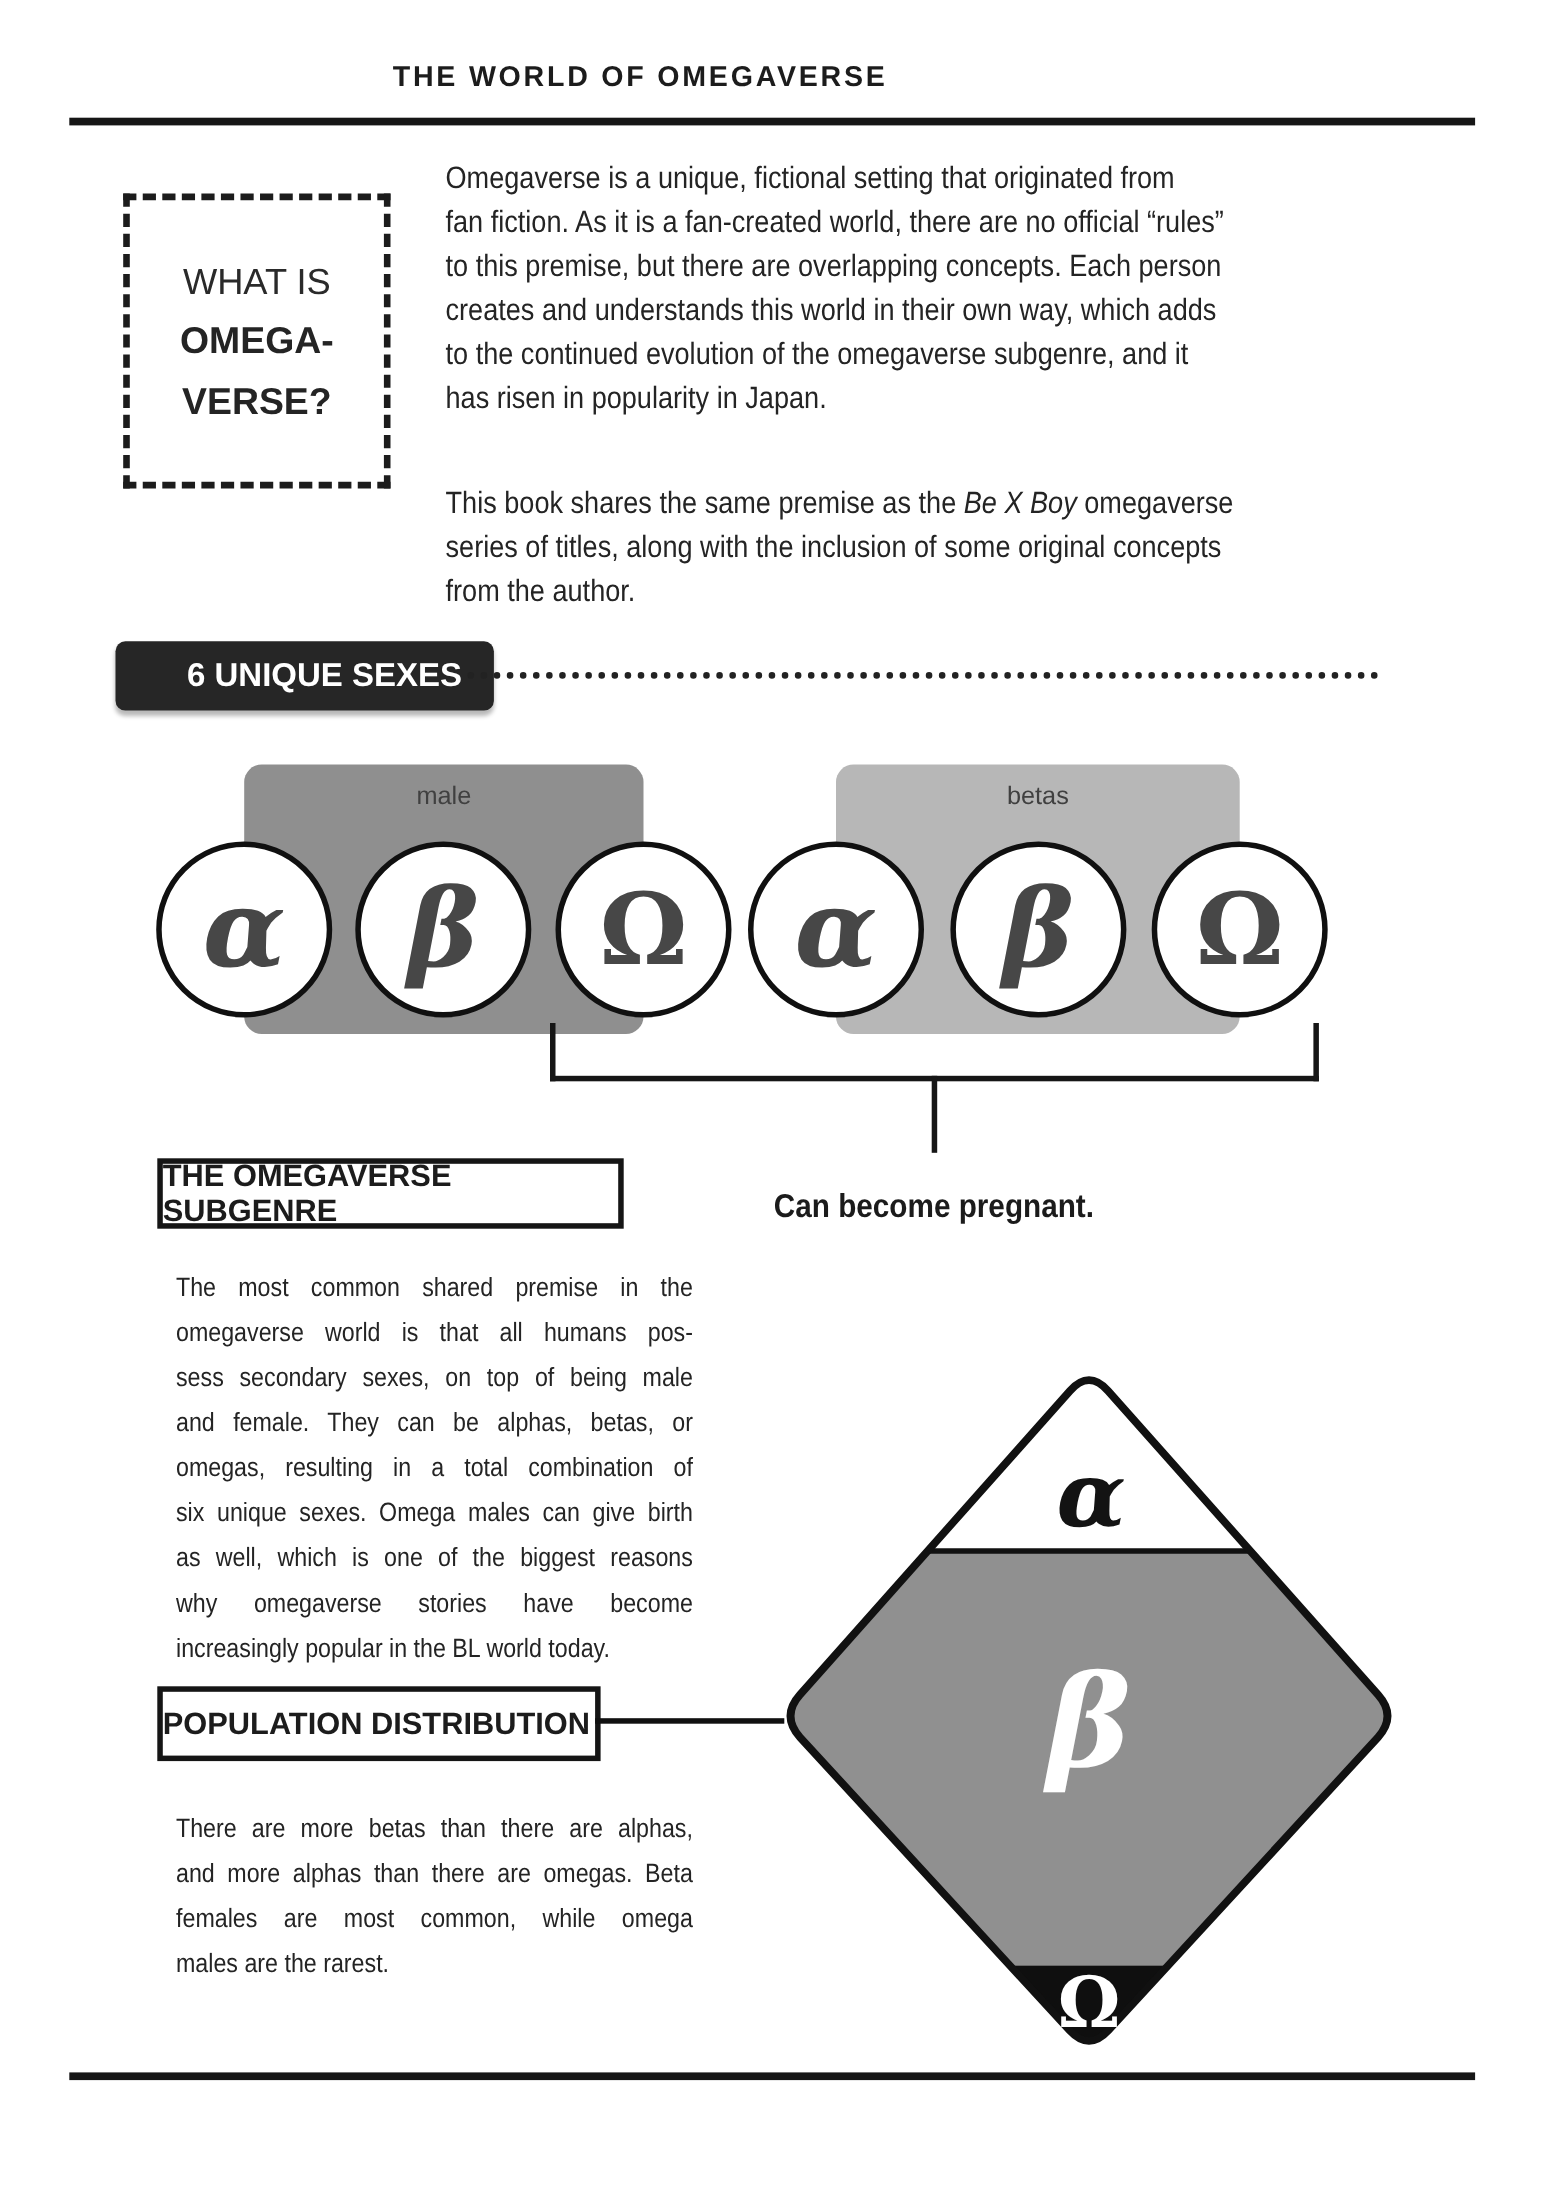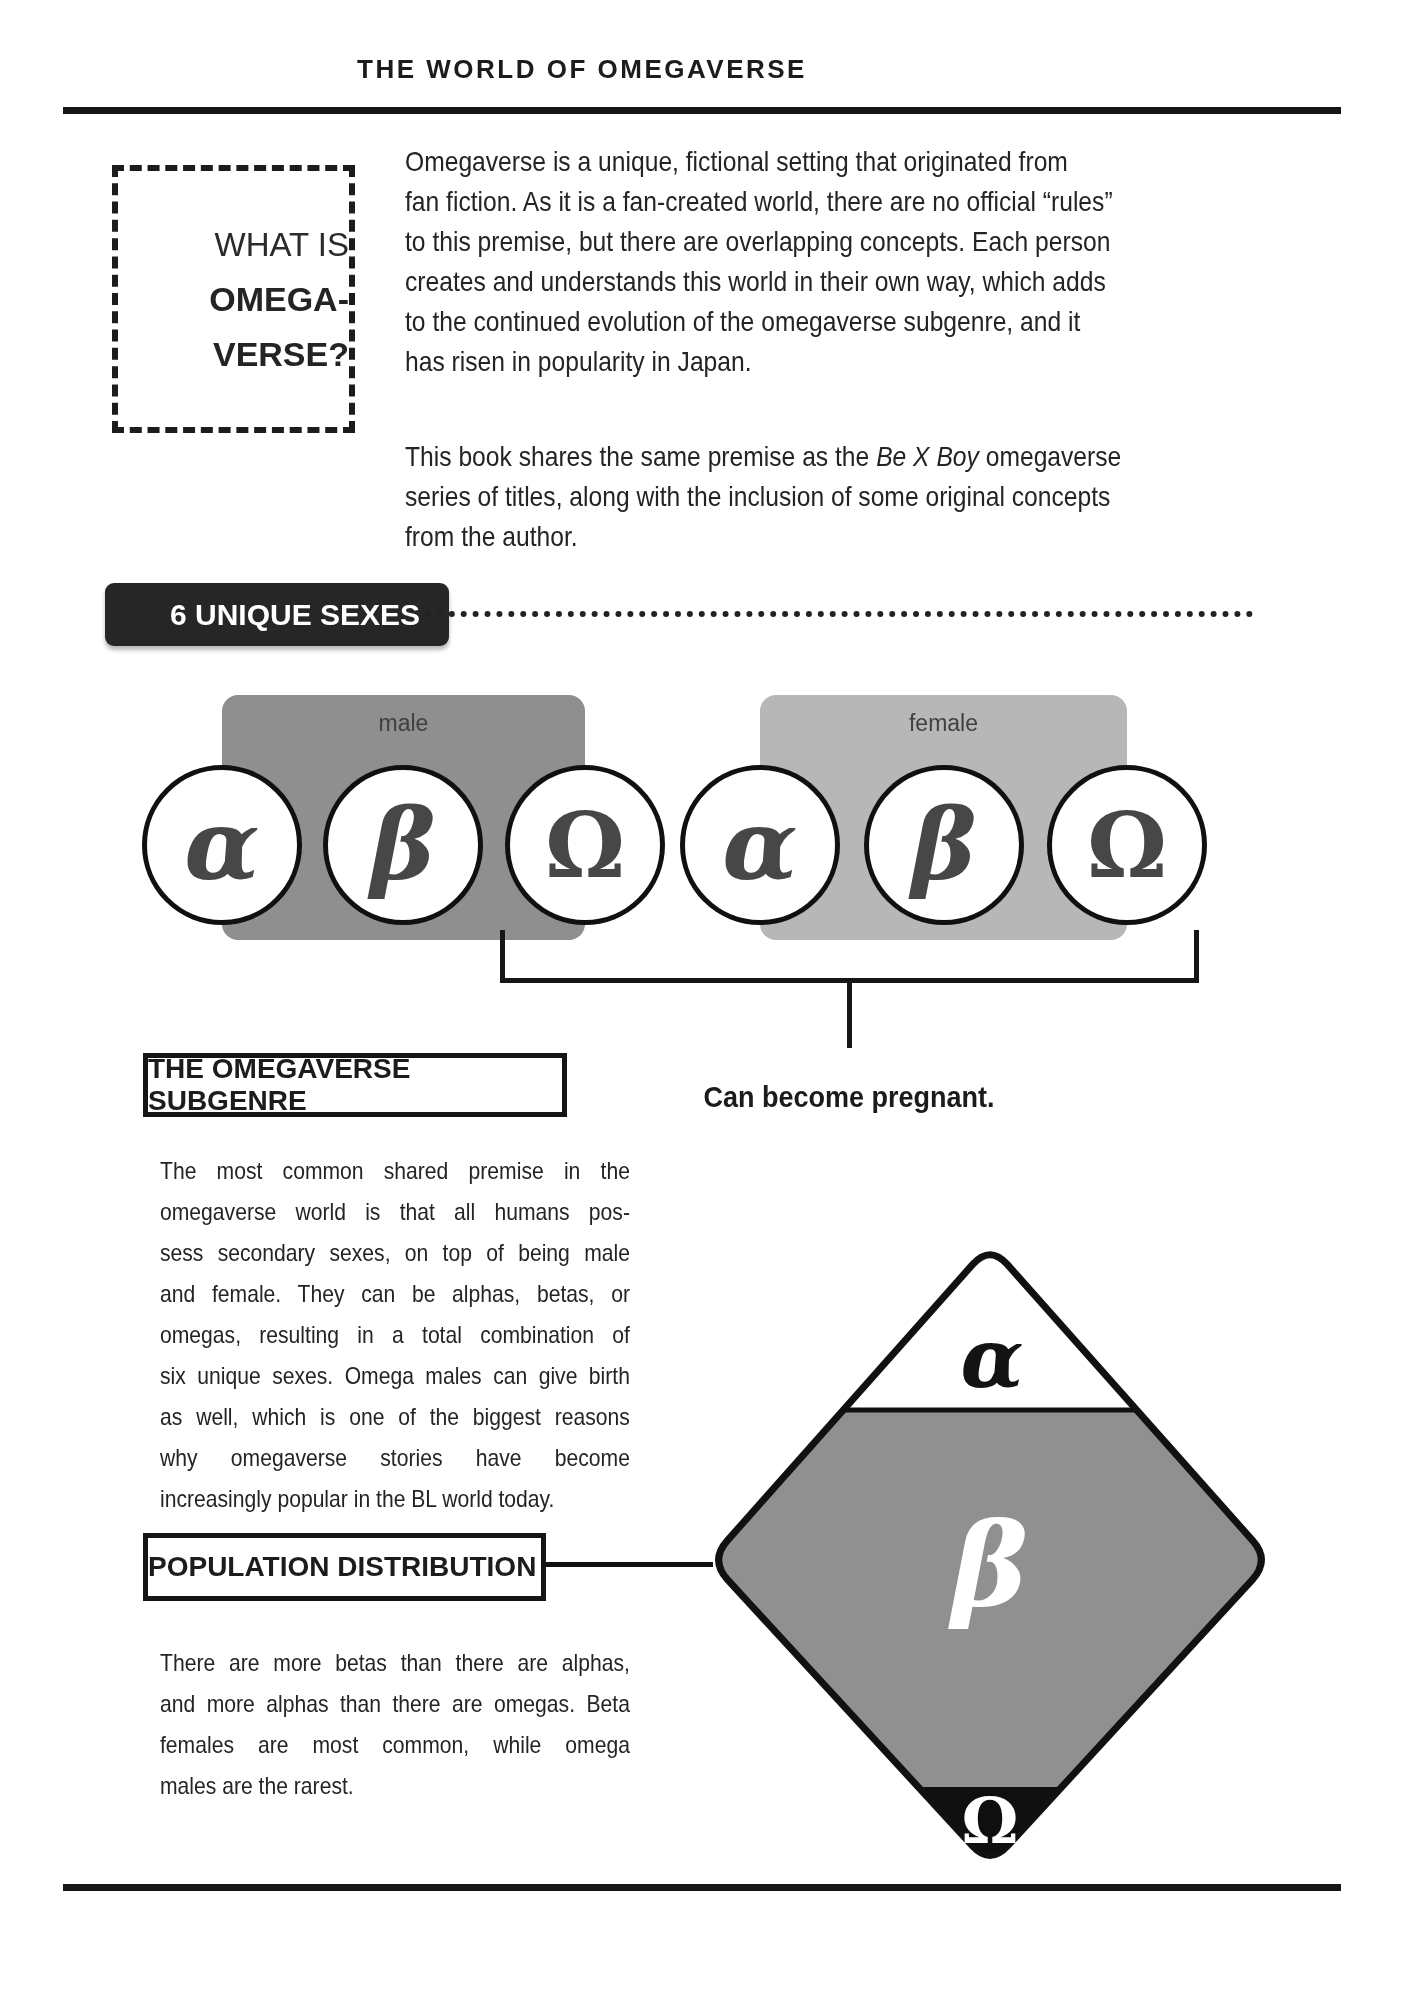--- a/index.html
+++ b/index.html
@@ -6,23 +6,23 @@
   body{width:1404px;height:2000px;overflow:hidden;position:relative;
        font-family:"Liberation Sans",sans-serif;color:#232323;}
   .abs{position:absolute;}
   .rule{background:#161616;height:7px;}
 
   
   .page-title{top:54px;left:0;width:1164px;text-align:center;
     font-size:26px;font-weight:bold;letter-spacing:2.5px;color:#1c1c1c;}
 
   
-  .whatis{left:112px;top:165px;width:243px;height:268px;
+  .whatis{left:112px;top:176px;width:243px;height:268px;
     border:6px dashed #1c1c1c;box-sizing:border-box;
-    display:flex;flex-direction:column;justify-content:center;align-items:flex-end;}
+    display:flex;flex-direction:column;justify-content:center;align-items:center;}
   .whatis .l1{font-size:33px;line-height:55px;color:#2a2a2a;}
   .whatis .l2,.whatis .l3{font-size:34px;line-height:55px;font-weight:bold;color:#242424;}
 
   
   .cond{transform-origin:0 0;}
   .para{font-size:28px;line-height:40px;color:#242424;}
   .para .pline{white-space:nowrap;}
   .p-intro1{left:405px;top:142px;width:950px;transform:scaleX(0.88);}
   .p-intro2{left:405px;top:437px;width:950px;transform:scaleX(0.88);}
   .just{font-size:24px;line-height:41px;width:534px;transform:scaleX(0.88);}
@@ -92,21 +92,21 @@
   <div class="pline">from the author.</div>
 </div>
 
 <div class="abs sexes-label">6 UNIQUE SEXES</div>
 <div class="abs dotted"></div>
 
 <div class="abs group-box" style="left: 222px; width: 363px; background-color: rgb(143, 143, 143);"></div>
 <div class="abs group-label" style="left:222px;width:363px;">male</div>
 
 <div class="abs group-box" style="left: 760px; width: 367px; background-color: rgb(183, 183, 183);"></div>
-<div class="abs group-label" style="left:760px;width:367px;">female</div>
+<div class="abs group-label" style="left:760px;width:367px;">betas</div>
 
 <div class="abs sex-circle" style="left:142px;">
     <span class="greek italic">α</span>
   </div>
 <div class="abs sex-circle" style="left:323px;">
     <span class="greek italic">β</span>
   </div>
 <div class="abs sex-circle" style="left:505px;">
     <span class="greek upright">Ω</span>
   </div>

